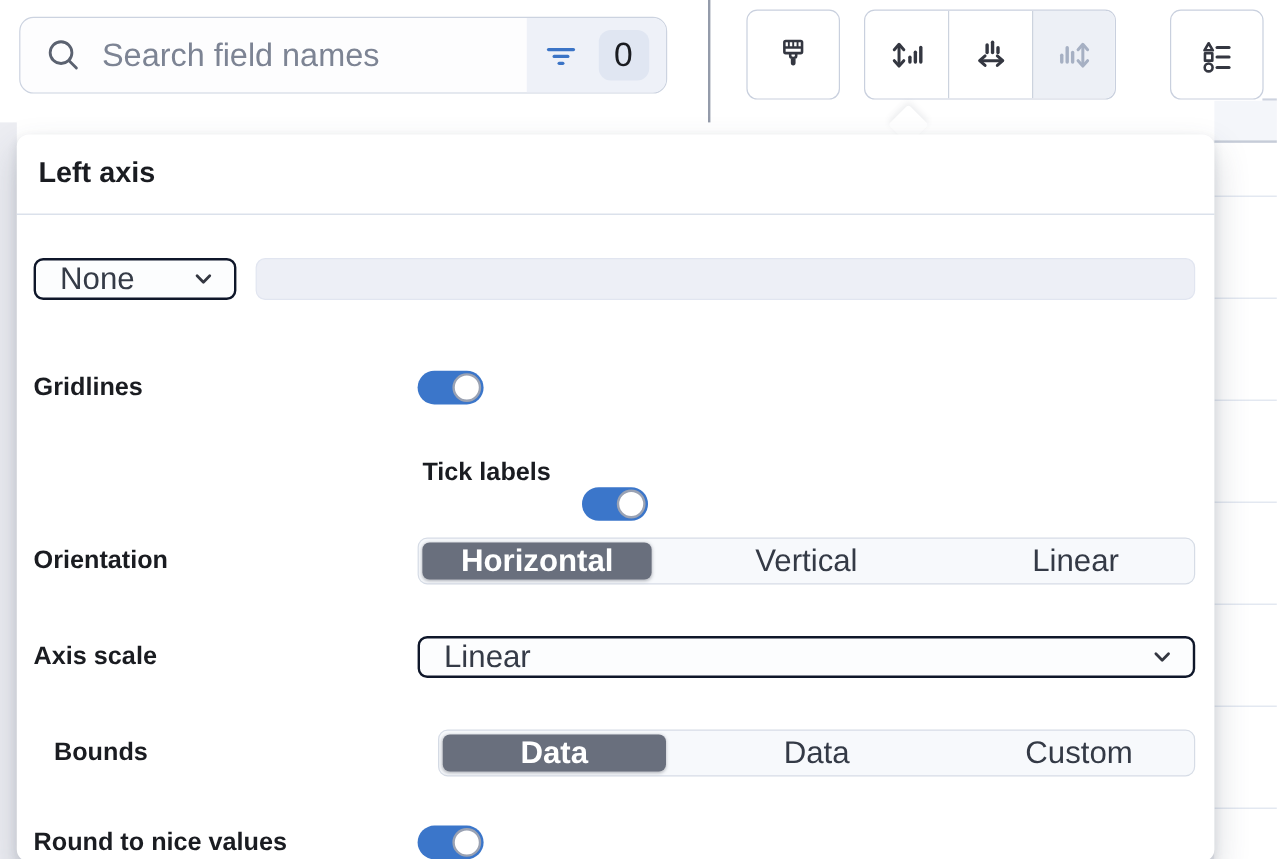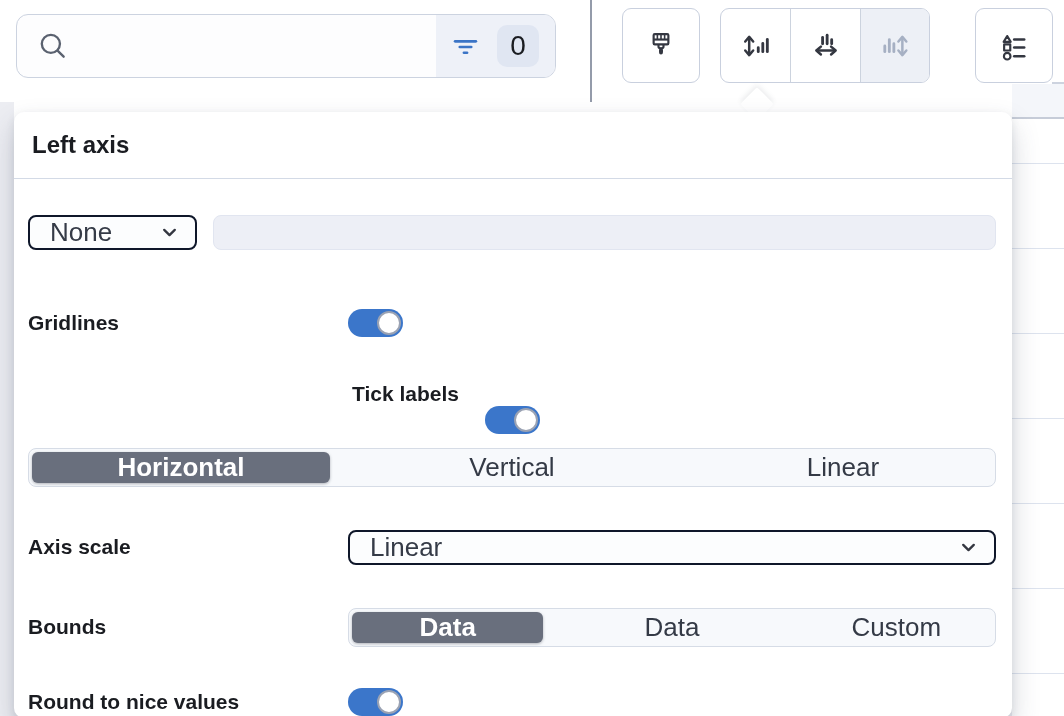--- a/index.html
+++ b/index.html
@@ -55,21 +55,21 @@
   .pop-body { padding:0 16px 0 14px; }
 
   .row { display:flex; align-items:center; }
   .row-label { width:320px; flex-shrink:0; font-size:21px; font-weight:700; color:#1a1c21; }
   .row-control { flex:1; display:flex; align-items:stretch; }
   .r1 { margin-top:26px; height:54px; }
   .r2 { margin-top:50px; height:28px; }
   .r3 { margin-top:45px; height:28px;flex-direction:column; }
   .r4 { margin-top:30px; height:54px; }
   .r5 { margin-top:26px; height:54px; }
-  .r6 { margin-top:26px; height:54px; }
+  .r6 { margin-top:26px; height:54px;margin-left:17px; }
   .r7 { margin-top:34px; height:28px; }
 
   
   .select { display:flex; align-items:center; background:#fcfdfe; border:2px solid #0f172a;
     border-radius:8px; padding:0 16px 0 20px; font-size:26px; color:#353b47; cursor:pointer; }
   .select .chev { margin-left:auto; display:flex; }
   .select-small { width:169px; }
   .select-wide { flex:1; }
   .text-input-disabled { flex:1; margin-left:16px; background:#edeff6;
     border:1px solid #e1e5f0; border-radius:8px; font-size:26px; color:#343741;
@@ -93,20 +93,21 @@
 <body>
 
 <div class="abs search-bar">
   <div class="search-left">
     <span>
       <svg width="32" height="32" viewBox="0 0 30 30" fill="none" stroke="#5b6270" stroke-width="2.2" stroke-linecap="round">
         <circle cx="13" cy="13" r="8.5"></circle>
           <path d="M19.5 19.5 L25 25"></path>
       </svg>
     </span>
+    <input class="search-input" placeholder="Search field names" style="">
   </div>
   <div class="search-cap">
     <span>
       <svg width="27" height="27" viewBox="0 0 26 26" fill="none" stroke="#3b74c6" stroke-width="2.6" stroke-linecap="round">
         <path d="M3 8 H23"></path>
           <path d="M7.5 13.5 H18.5"></path>
           <path d="M11.5 19 H14.5"></path>
       </svg>
     </span>
     <span class="filter-badge">0</span>
@@ -227,20 +228,21 @@
     <div class="row r3">
       <span class="row-label">Tick labels</span>
       <div class="row-control">
         <div class="toggle">
             <div class="knob"></div>
           </div>
       </div>
     </div>
 
     <div class="row r4">
+      <span class="row-label">Orientation</span>
       <div class="row-control">
         <div class="btn-group">
           <div class="bg-opt selected">Horizontal</div>
           <div class="bg-opt">Vertical</div>
           <div class="bg-opt">Linear</div>
         </div>
       </div>
     </div>
 
     <div class="row r5">

